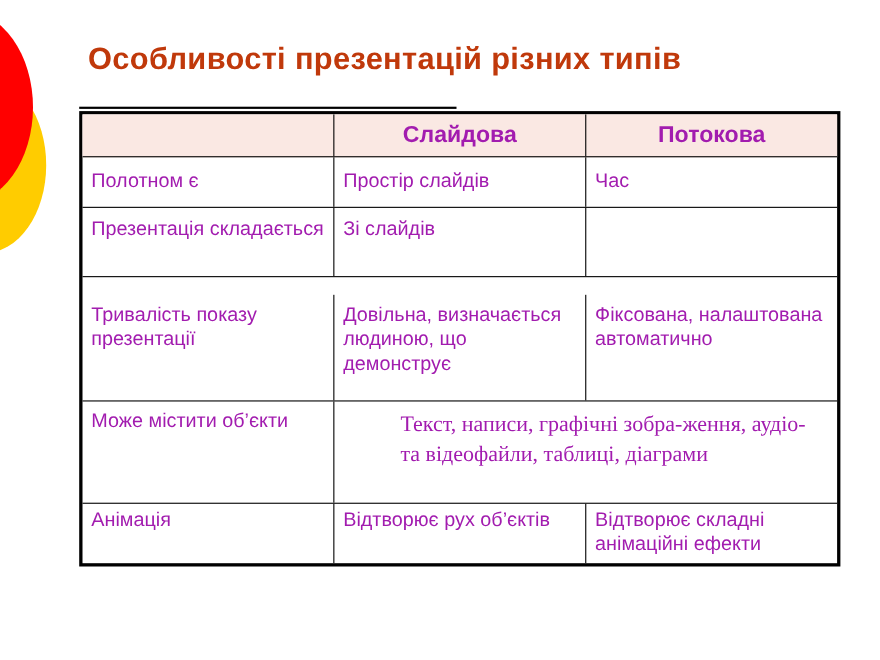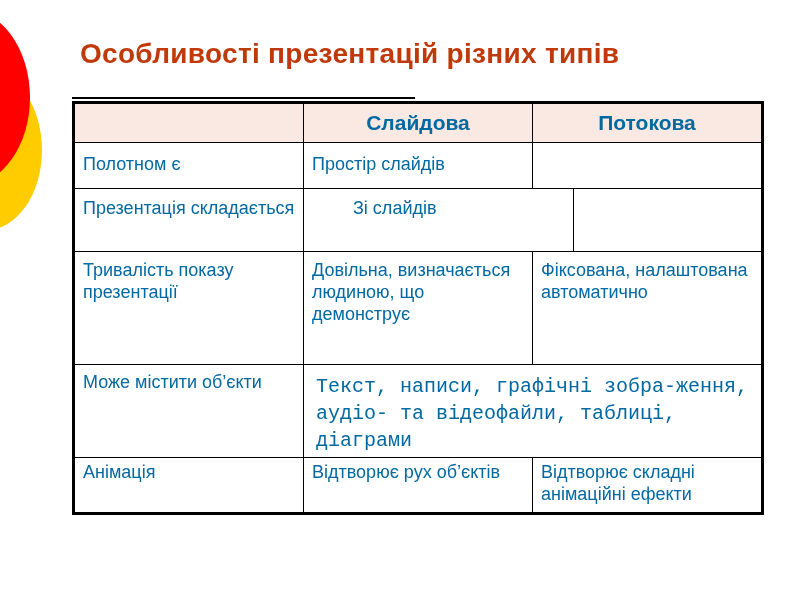--- a/index.html
+++ b/index.html
@@ -4,51 +4,52 @@
 <style>
   html, body { margin:0; padding:0; }
   body { width:800px; height:600px; position:relative; overflow:hidden; background:#ffffff; font-family:"Liberation Sans", sans-serif; }
   .deco-yellow { position:absolute; left:-70px; top:70px; width:112px; height:160px; border-radius:50%; background:#ffcc00; }
   .deco-red { position:absolute; left:-95px; top:10px; width:125px; height:175px; border-radius:50%; background:#ff0000; }
   .title { position:absolute; left:80px; top:38px; font-size:28px; font-weight:bold; color:#c0390b; letter-spacing:0.3px; white-space:nowrap; }
   .top-rule { position:absolute; left:72px; top:97px; width:343px; height:2px; background:#000; }
   .table { position:absolute; left:72px; top:101px; width:686px; border:3px solid #000; border-collapse:collapse; }
   .row { display:flex; border-bottom:1.5px solid #000; }
   .row:last-child { border-bottom:none; }
-  .cell { box-sizing:border-box; padding:4px 8px; font-size:18px; line-height:22px; color:#0369a1; }
+  .cell { box-sizing:border-box; padding:4px 8px; font-size:18px; line-height:22px; color:#a21caf; }
   .c1 { width:229px; border-right:1.5px solid #000; }
   .c2 { width:229px; border-right:1.5px solid #000; }
   .c3 { flex:1; }
   .head { background:#fae8e3; height:38px; }
   .head .cell { font-weight:bold; font-size:21px; text-align:center; padding-top:8px; }
   .r1 { height:45px; } .r1 .cell{ padding-top:10px; }
-  .r2 { height:62px;gap:41px; } .r2 .cell{ padding-top:8px; }
-  .r3 { height:112px; } .r3 .cell{ padding-top:7px; }
-  .r4 { height:92px; } .r4 .c1{ padding-top:6px; }
+  .r2 { height:62px; } .r2 .cell{ padding-top:8px; }
+  .r3 { height:112px; } .r3 .cell{ padding-top:7px;margin-top:16px; }
+  .r4 { height:92px;gap:48px; } .r4 .c1{ padding-top:6px; }
   .r5 { height:54px; } .r5 .cell{ padding-top:3px; }
-  .merged { flex:1; font-family:Liberation Mono, monospace; font-size:20px; line-height:27px; padding:8px 12px; overflow:hidden; }
+  .merged { flex:1; font-family:Liberation Serif, serif; font-size:20px; line-height:27px; padding:8px 12px; overflow:hidden; }
 </style>
 </head>
 <body>
 
 <div class="deco-yellow"></div>
 <div class="deco-red"></div>
 
 <div class="title">Особливості презентацій різних типів</div>
 <div class="top-rule"></div>
 
 <div class="table">
   <div class="row head">
     <div class="cell c1"></div>
     <div class="cell c2">Слайдова</div>
     <div class="cell c3">Потокова</div>
   </div>
   <div class="row r1">
     <div class="cell c1">Полотном є</div>
     <div class="cell c2">Простір слайдів</div>
+    <div class="cell c3">Час</div>
   </div>
   <div class="row r2">
     <div class="cell c1">Презентація складається</div>
     <div class="cell c2">Зі слайдів</div>
   </div>
   <div class="row r3">
     <div class="cell c1">Тривалість показу презентації</div>
     <div class="cell c2">Довільна, визначається людиною, що демонструє</div>
     <div class="cell c3">Фіксована, налаштована автоматично</div>
   </div>

